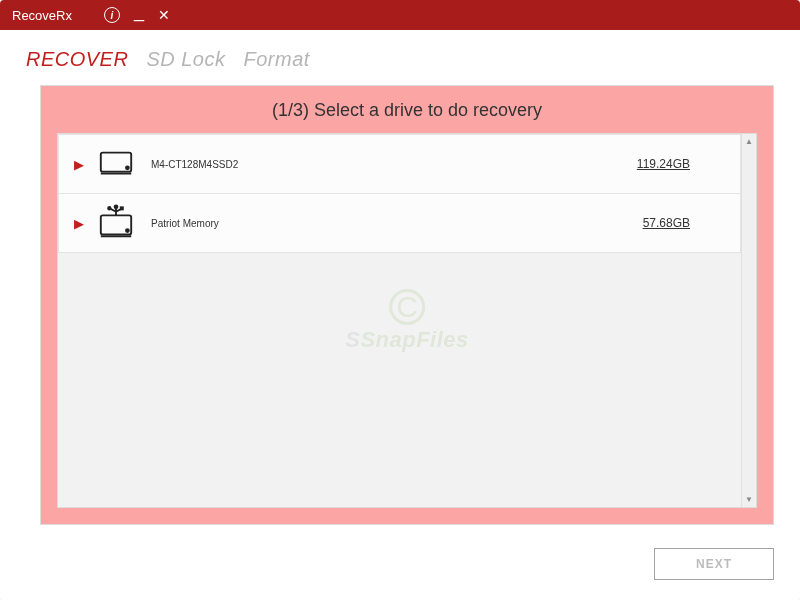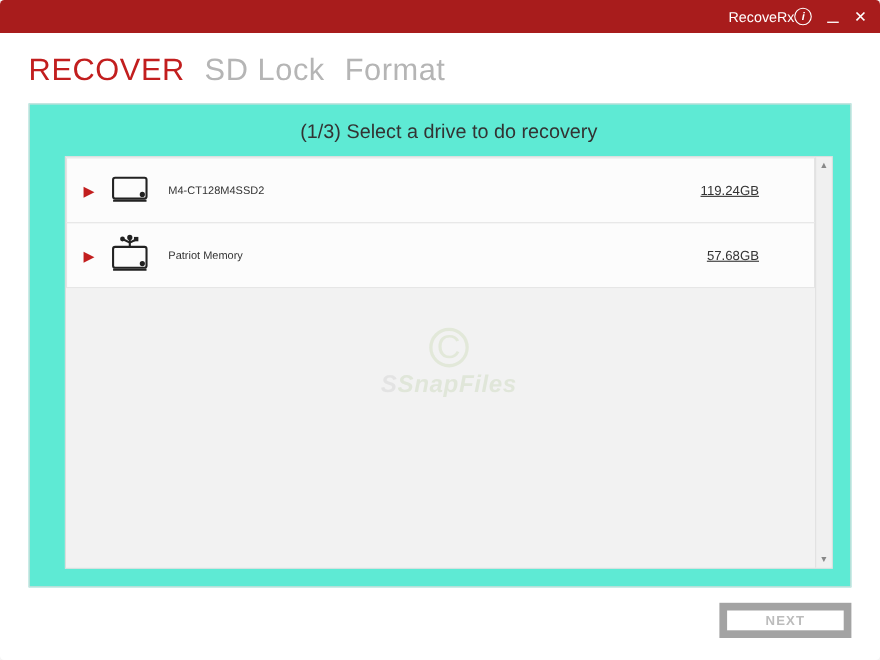--- a/index.html
+++ b/index.html
@@ -15,23 +15,24 @@
       background: #ffffff;
       border-radius: 4px;
       overflow: hidden;
       position: relative;
     }
     .titlebar {
       height: 30px;
       background: #a81c1c;
       display: flex;
       align-items: center;
-      justify-content: flex-end;
+      justify-content: flex-start;
       padding: 0 12px;
       color: #ffffff;
+      gap: 32px;
     }
     .titlebar-left {
       font-size: 13px;
     }
     .titlebar-right {
       display: flex;
       align-items: center;
       gap: 14px;
     }
     .info-icon {
@@ -56,39 +57,39 @@
     .close-icon {
       font-size: 14px;
       cursor: pointer;
     }
     .tabs {
       padding: 18px 26px 4px 26px;
       display: flex;
       gap: 18px;
     }
     .tab {
-      font-size: 28px;
+      font-size: 20px;
       font-weight: 400;
       color: #b5b5b5;
       cursor: pointer;
       letter-spacing: 0.5px;
+      font-style: italic;
     }
     .tab.active {
       color: #c21e1e;
       font-weight: 500;
     }
     .content-panel {
-      margin: 10px 26px 0 26px;
+      margin: 10px 26px 0 40px;
       border: 1px solid #dcdcdc;
       height: 440px;
-      background: #5eead4;
+      background: #fca5a5;
       position: relative;
       display: flex;
       flex-direction: column;
-      padding-left: 16px;
     }
     .step-title {
       text-align: center;
       font-size: 18px;
       color: #333;
       padding: 14px 0 12px 0;
       font-weight: 400;
     }
     .drive-list-wrapper {
       flex: 1;
@@ -193,21 +194,21 @@
     }
     .watermark .wm-text .sf {
       color: #888;
     }
     .next-button {
       position: absolute;
       right: 26px;
       bottom: 20px;
       width: 120px;
       height: 32px;
-      border: 7px solid #a3a3a3;
+      border: 1px solid #a3a3a3;
       background: #ffffff;
       color: #bcbcbc;
       font-size: 12px;
       font-weight: 600;
       letter-spacing: 1px;
       cursor: pointer;
       display: flex;
       align-items: center;
       justify-content: center;
     }

